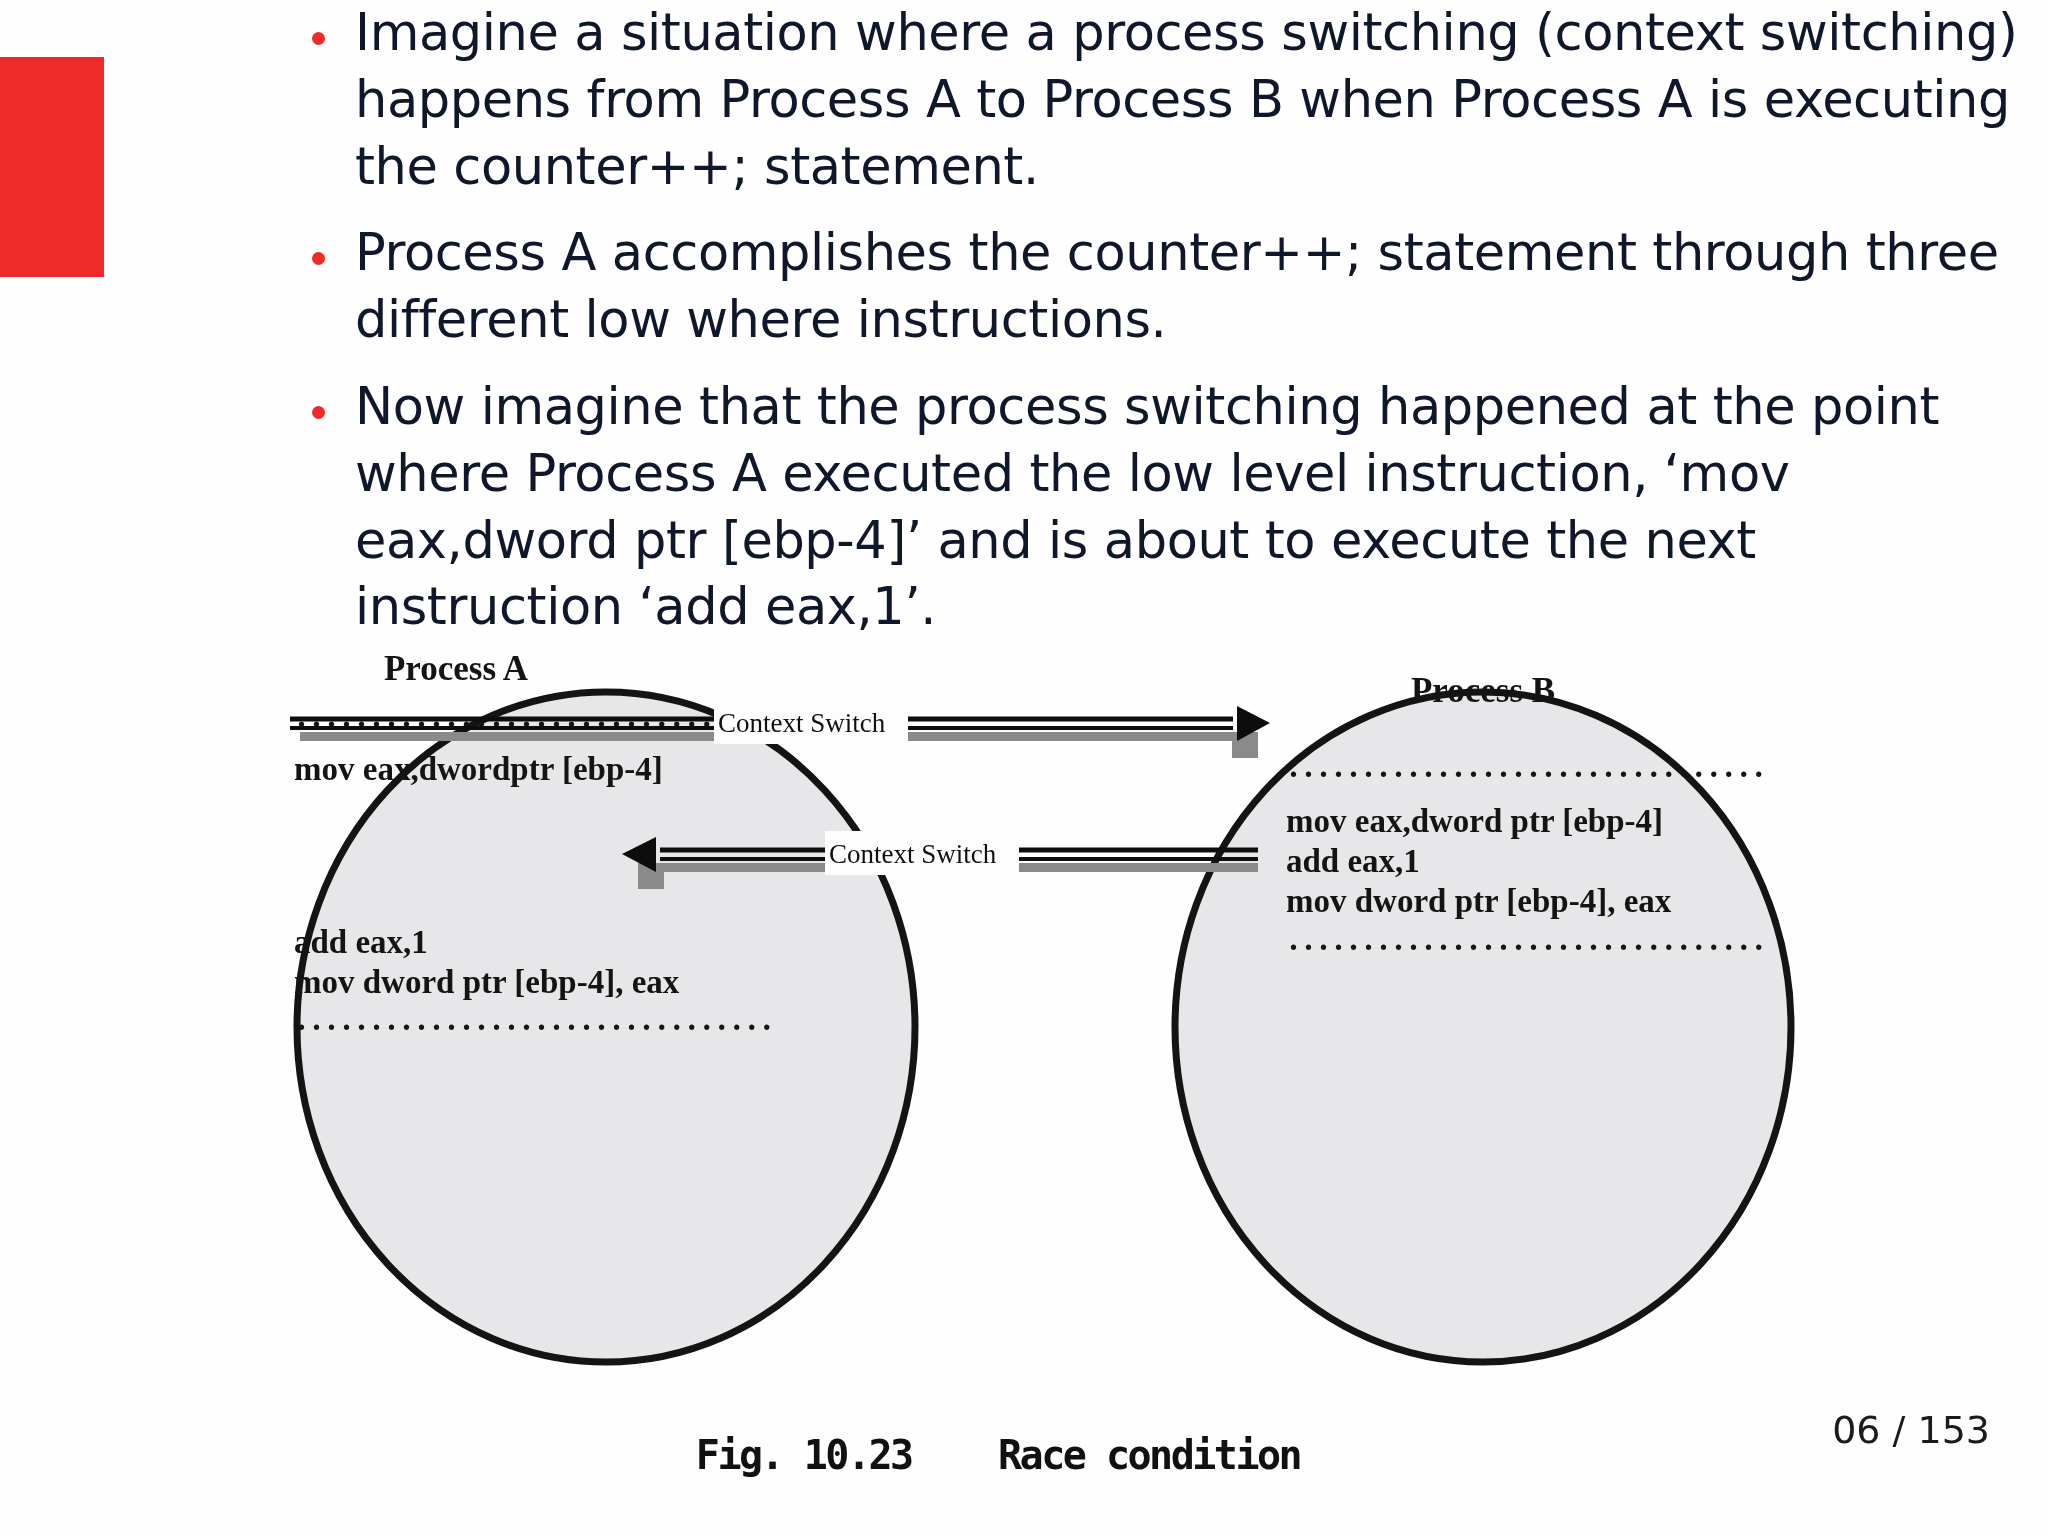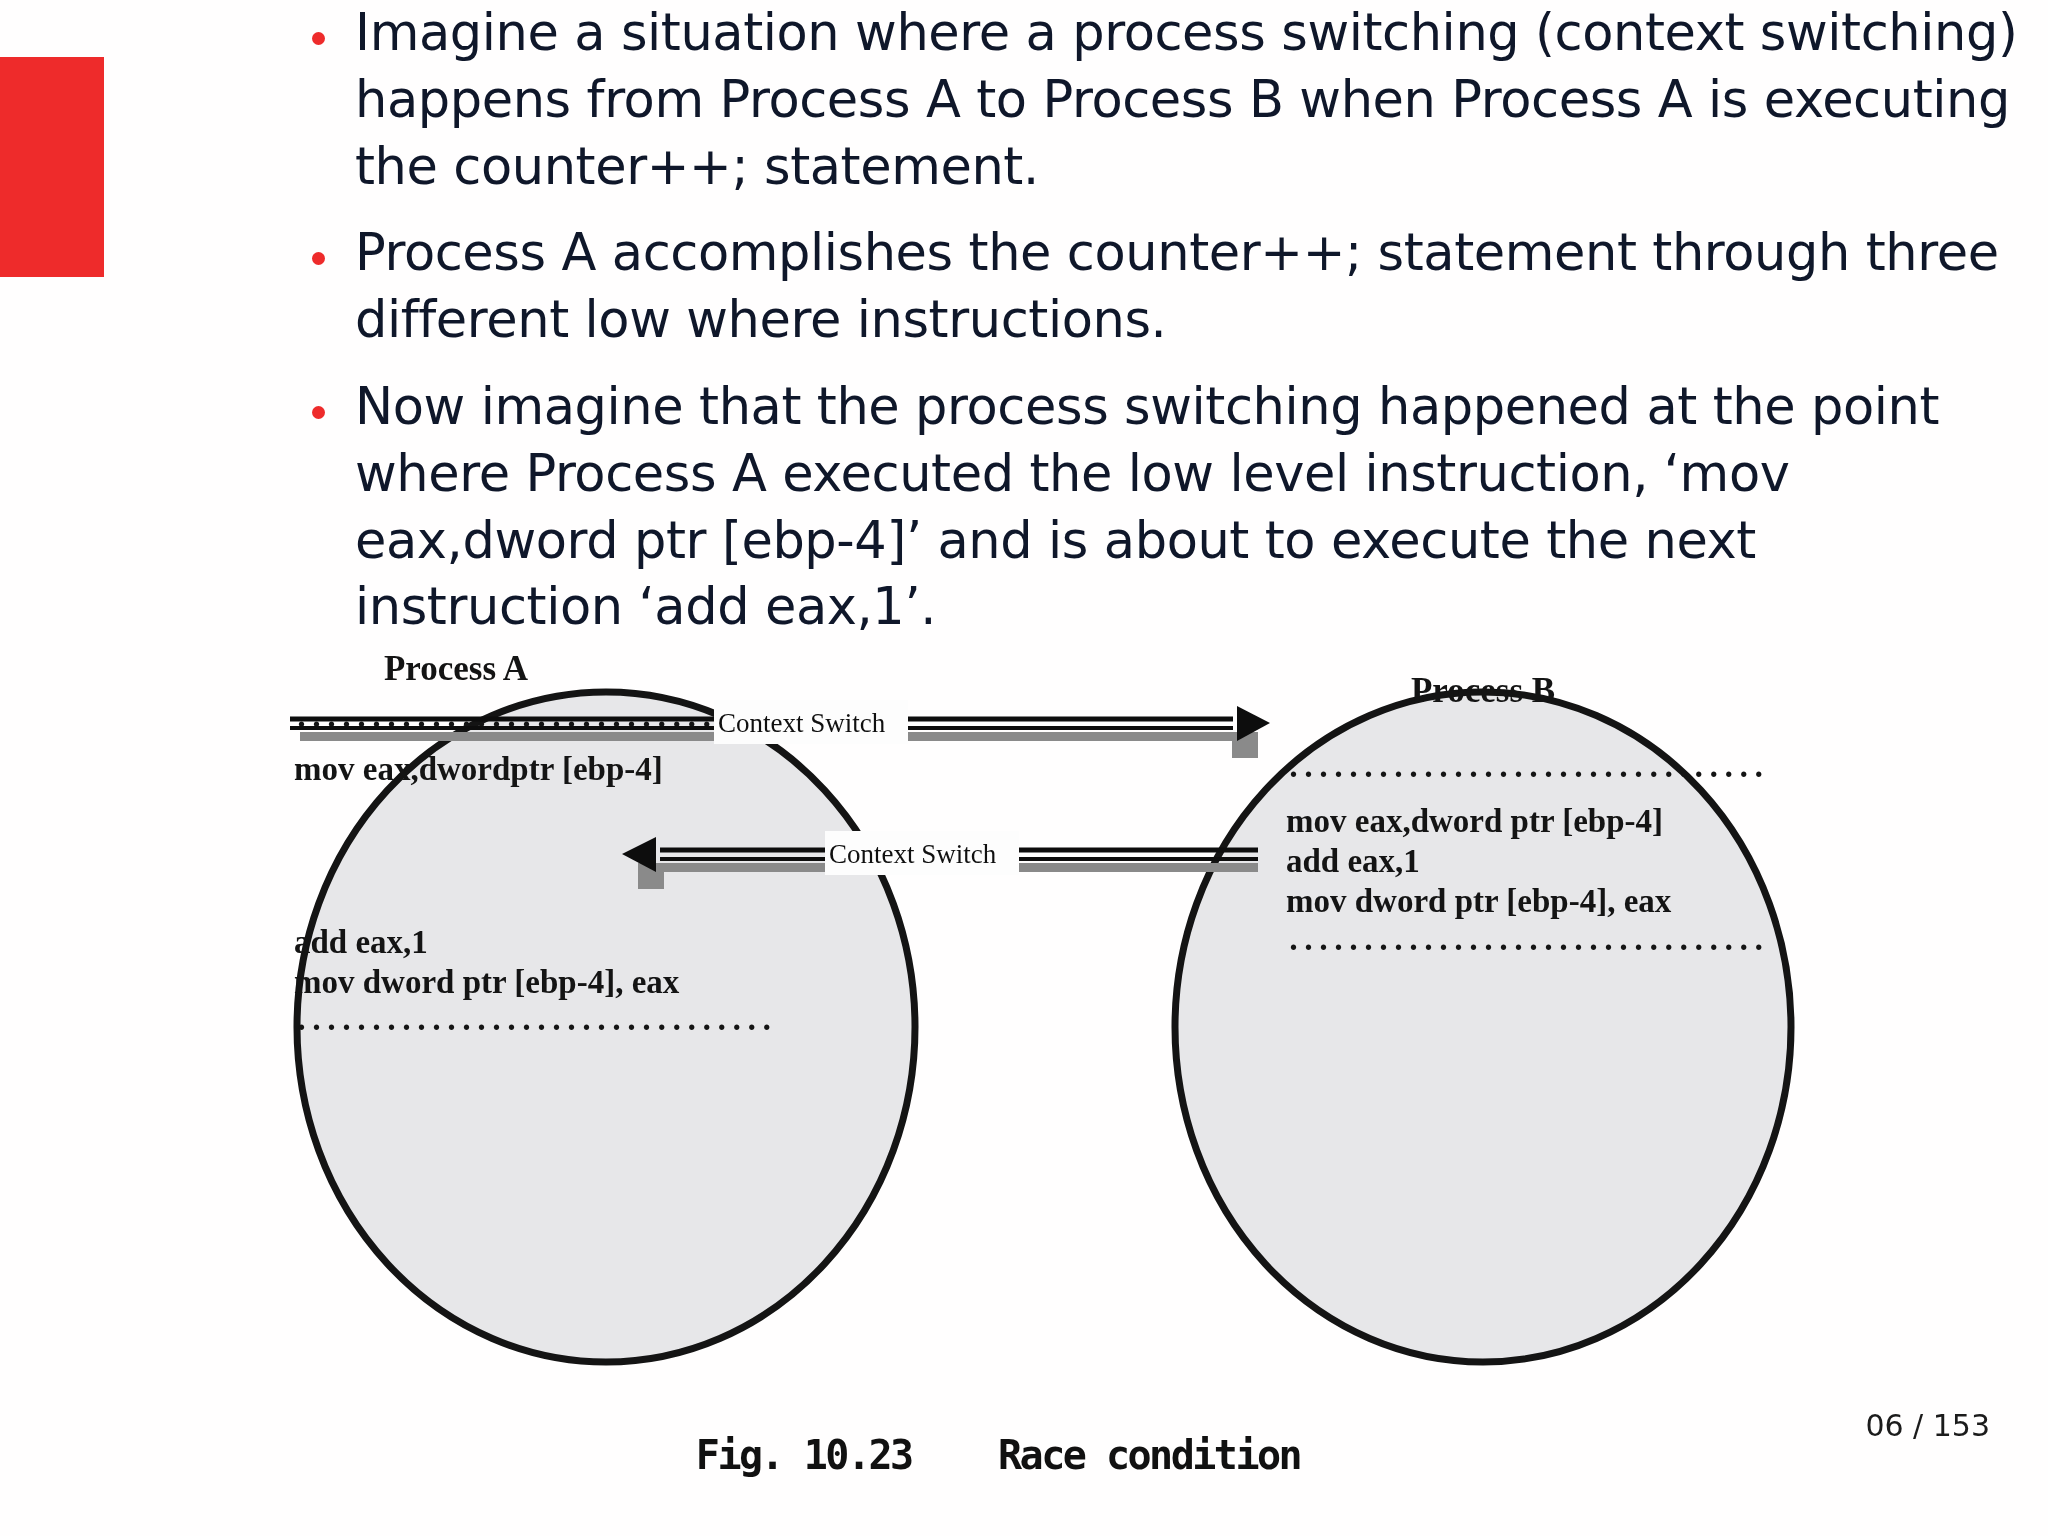--- a/index.html
+++ b/index.html
@@ -84,21 +84,21 @@
     color:#111;
     white-space:pre;
     text-align:center;
   }
 
   
   #page-number{
     position:absolute;
     right:58px; top:1408px;
     font-family:"DejaVu Sans", sans-serif;
-    font-size:30px;
+    font-size:38px;
     color:#1b1b1b;
   }
 </style>
 </head>
 <body>
 
 <div id="red-accent"></div>
 
 <div id="bullets">
   <div class="bullet-row">

